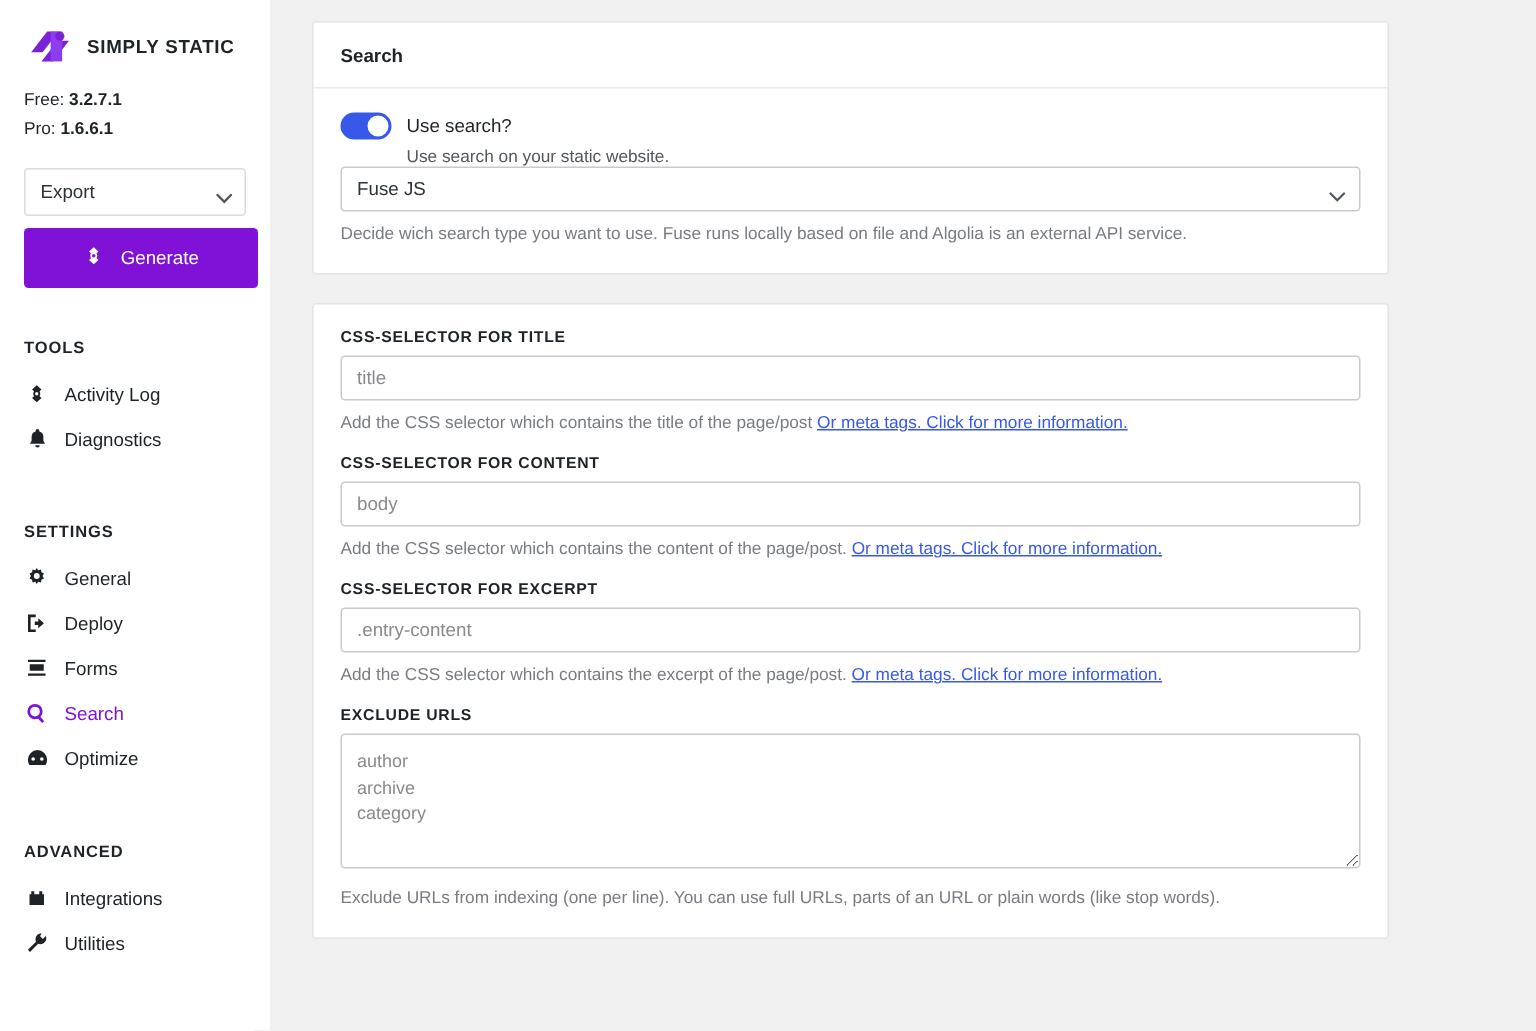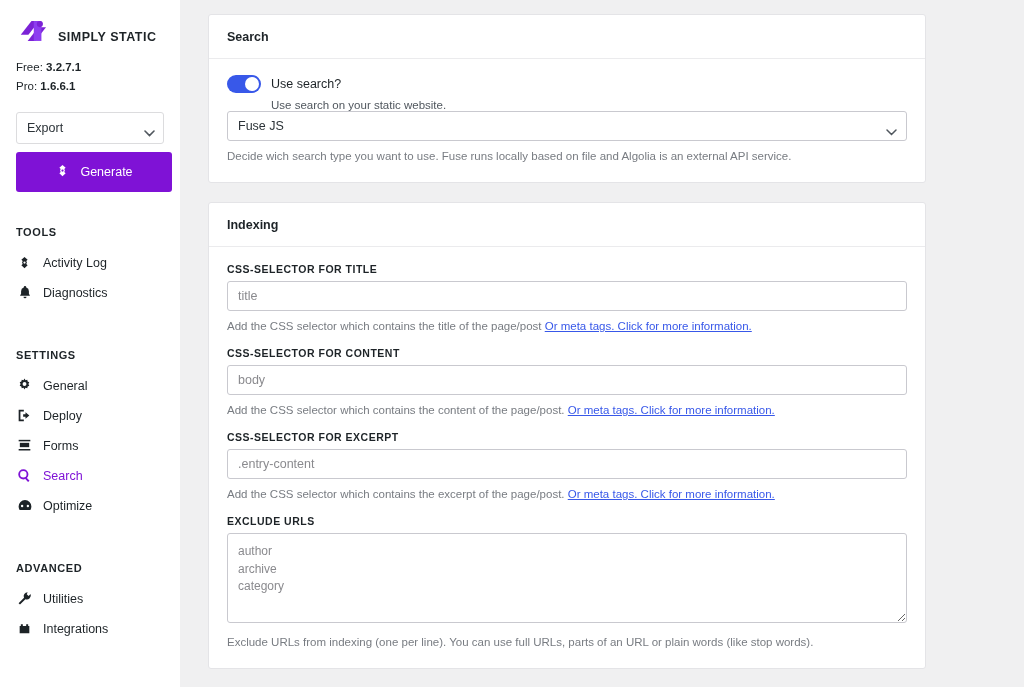--- a/index.html
+++ b/index.html
@@ -18,21 +18,21 @@
     width: 180px;
     min-width: 180px;
     height: 687px;
     background: #ffffff;
     padding: 0;
     position: relative;
     overflow: hidden;
   }
   .brand {
     display: flex;
-    align-items: flex-end;
+    align-items: center;
     gap: 8px;
     padding: 18px 0 0 16px;
   }
   .brand-mark { width: 34px; height: 26px; flex: 0 0 auto; display:block; }
   .brand-name {
     font-size: 12.5px;
     font-weight: bold;
     letter-spacing: .5px;
     color: #1d2327;
   }
@@ -334,33 +334,33 @@
           <circle cx="13.6" cy="9.6" r="1.5" fill="#ffffff"></circle>
         </svg>
       </span>
       <span>Optimize</span>
     </a>
 
     <div class="nav-section-title" style="margin-top:41px;">ADVANCED</div>
     <div style="height:10px"></div>
     <a class="nav-item">
       <span class="nav-ico">
+        <svg width="15" height="14" viewBox="0 0 18 16">
+          <path d="M4.6 2.2 h2.4 v2.3 h4 V2.2 h2.4 v2.3 h1.4 v8.6 H3.2 V4.5 h1.4 Z"></path>
+        </svg>
+      </span>
+      <span>Integrations</span>
+    </a>
+    <a class="nav-item">
+      <span class="nav-ico">
         <svg width="15" height="15" viewBox="0 0 18 18">
           <path d="M12.8 1.4 a4.8 4.8 0 0 0-4.4 6.7 L1.9 14.6 l1.7 1.7 6.5-6.5 a4.8 4.8 0 0 0 6.2-6.2 L13.9 6 11.7 3.8 Z"></path>
         </svg>
       </span>
       <span>Utilities</span>
-    </a>
-    <a class="nav-item">
-      <span class="nav-ico">
-        <svg width="15" height="14" viewBox="0 0 18 16">
-          <path d="M4.6 2.2 h2.4 v2.3 h4 V2.2 h2.4 v2.3 h1.4 v8.6 H3.2 V4.5 h1.4 Z"></path>
-        </svg>
-      </span>
-      <span>Integrations</span>
     </a>
 
   </aside>
 
   <main class="main">
 
     <section class="card">
       <div class="card-head">Search</div>
       <div class="card-body">
 
@@ -381,21 +381,20 @@
                 <path d="M1 1 L5.5 5.5 L10 1" stroke="#50575e" stroke-width="1.5" fill="none" stroke-linecap="round"></path>
               </svg>
           </span>
         </div>
         <div class="help-text">Decide wich search type you want to use. Fuse runs locally based on file and Algolia is an external API service.</div>
 
       </div>
     </section>
 
     <section class="card">
-      <div class="card-head">Indexing</div>
       <div class="card-body">
 
         <div class="field-label" style="margin-top:0;">CSS-SELECTOR FOR TITLE</div>
         <input class="text-input" type="text" placeholder="title" style="">
         <div class="help-text">
           <span>Add the CSS selector which contains the title of the page/post </span><a href="#">Or meta tags. Click for more information.</a>
         </div>
 
         <div class="field-label tight">CSS-SELECTOR FOR CONTENT</div>
         <input class="text-input" type="text" placeholder="body" style="">

